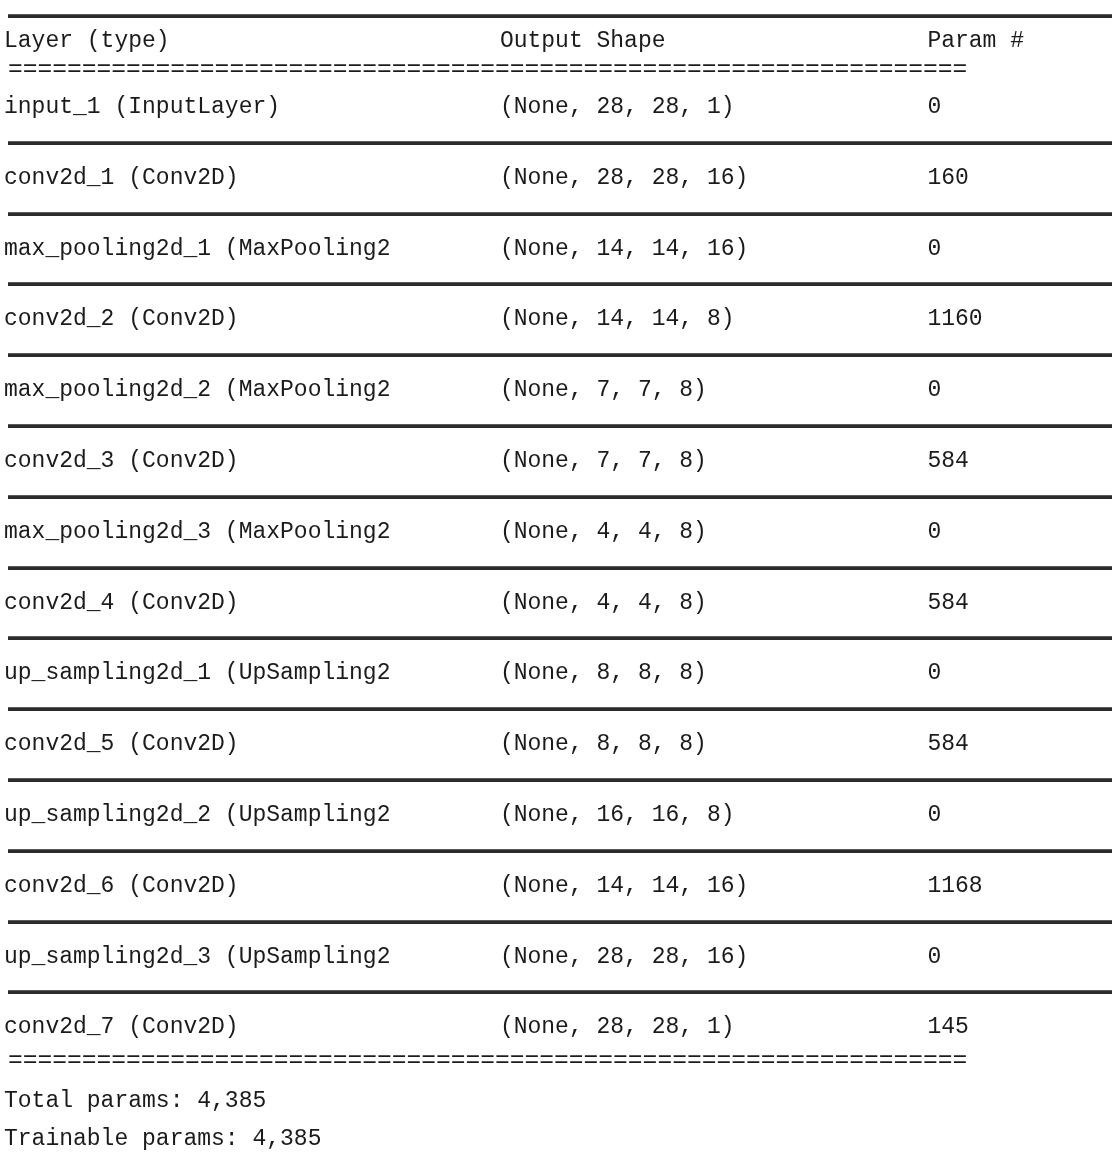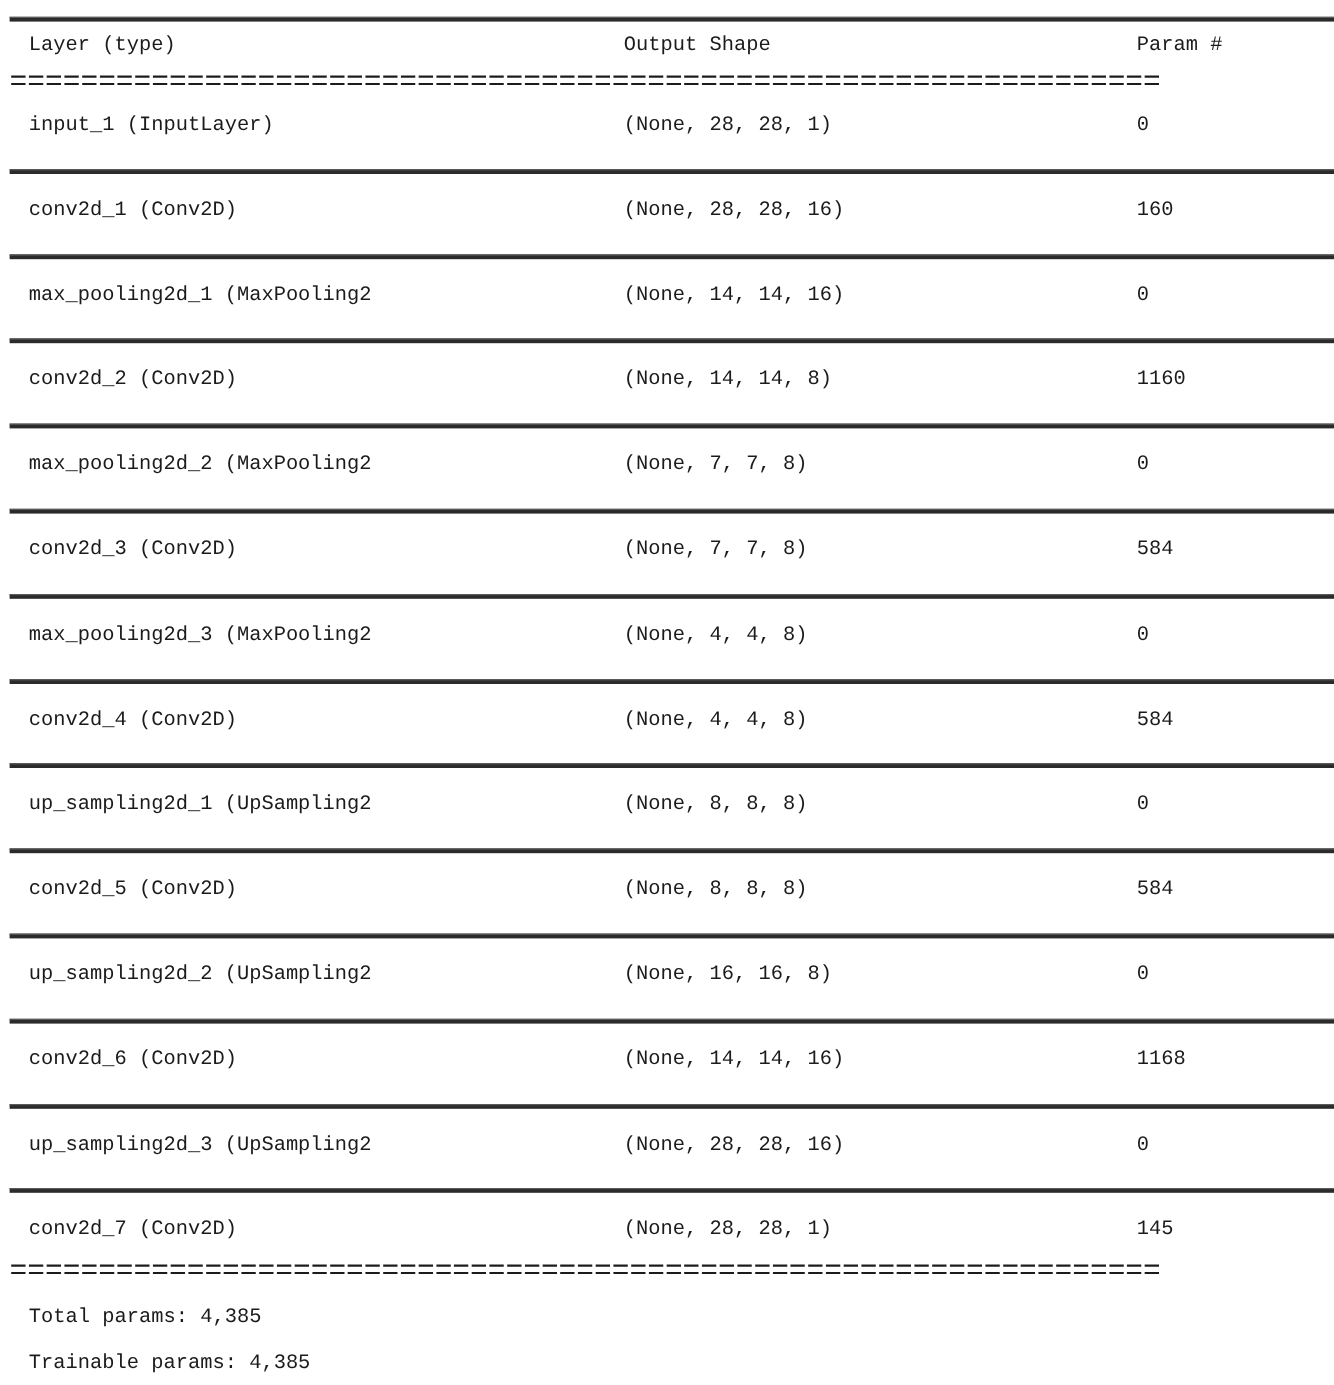--- a/index.html
+++ b/index.html
@@ -24,24 +24,24 @@
     padding: 0;
     color: #1a1a1a;
     font-size: 24.6px;
     line-height: 1;
     letter-spacing: 0px;
     white-space: pre;
   }
 
   .line {
     position: absolute;
-    left: 24px;
+    left: 4px;
     white-space: pre;
     font-family: "Liberation Mono", "DejaVu Sans Mono", monospace;
-    font-size: 17px;
+    font-size: 23px;
     line-height: 1;
     color: #1b1b1b;
   }
 
   
   .textline {
     height: 28px;
   }
 
   

